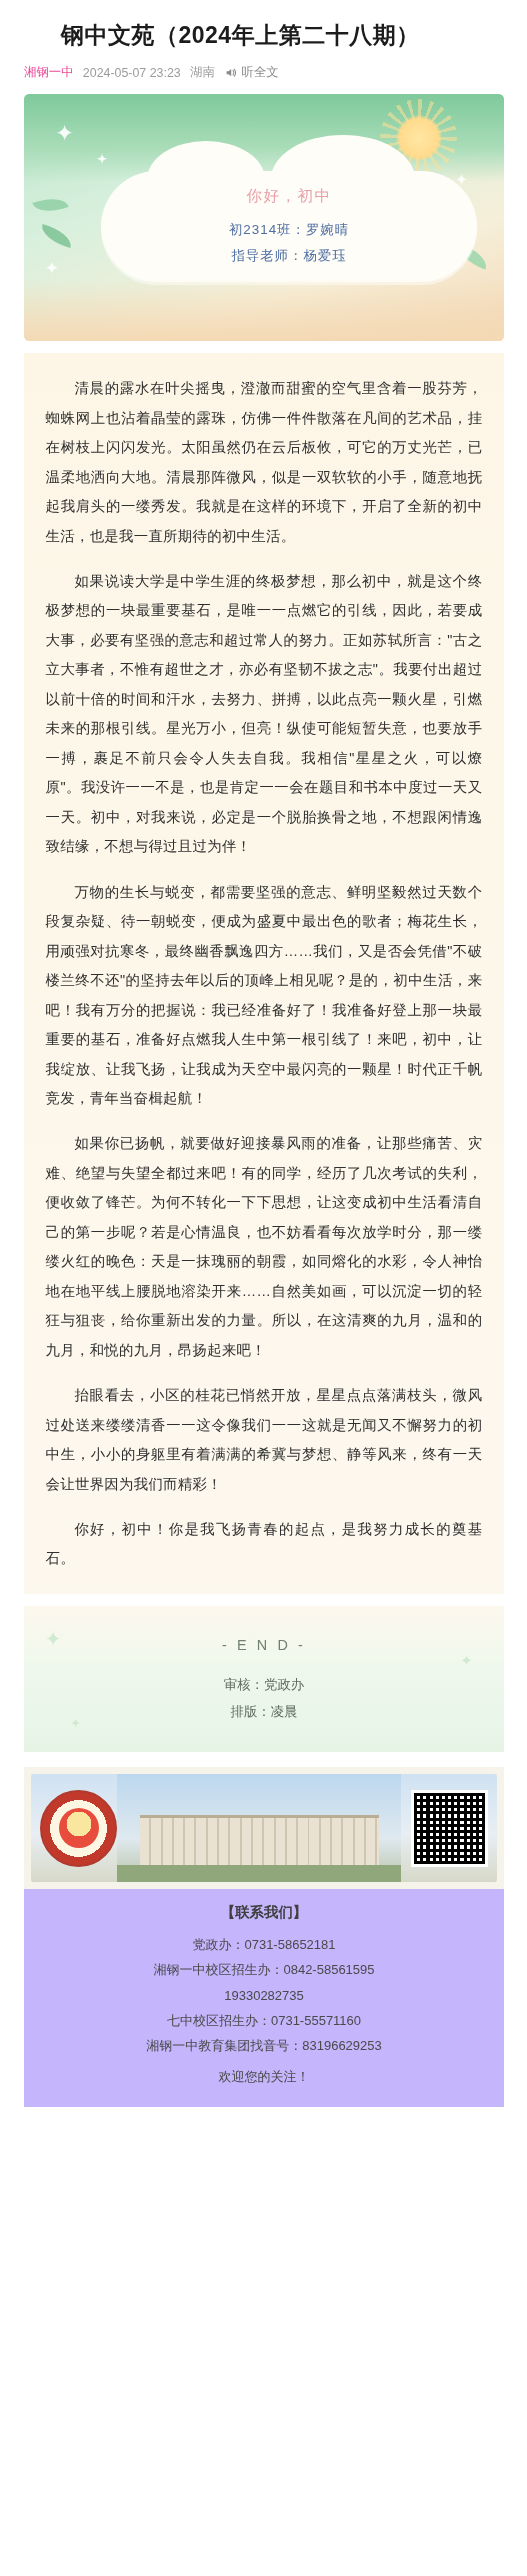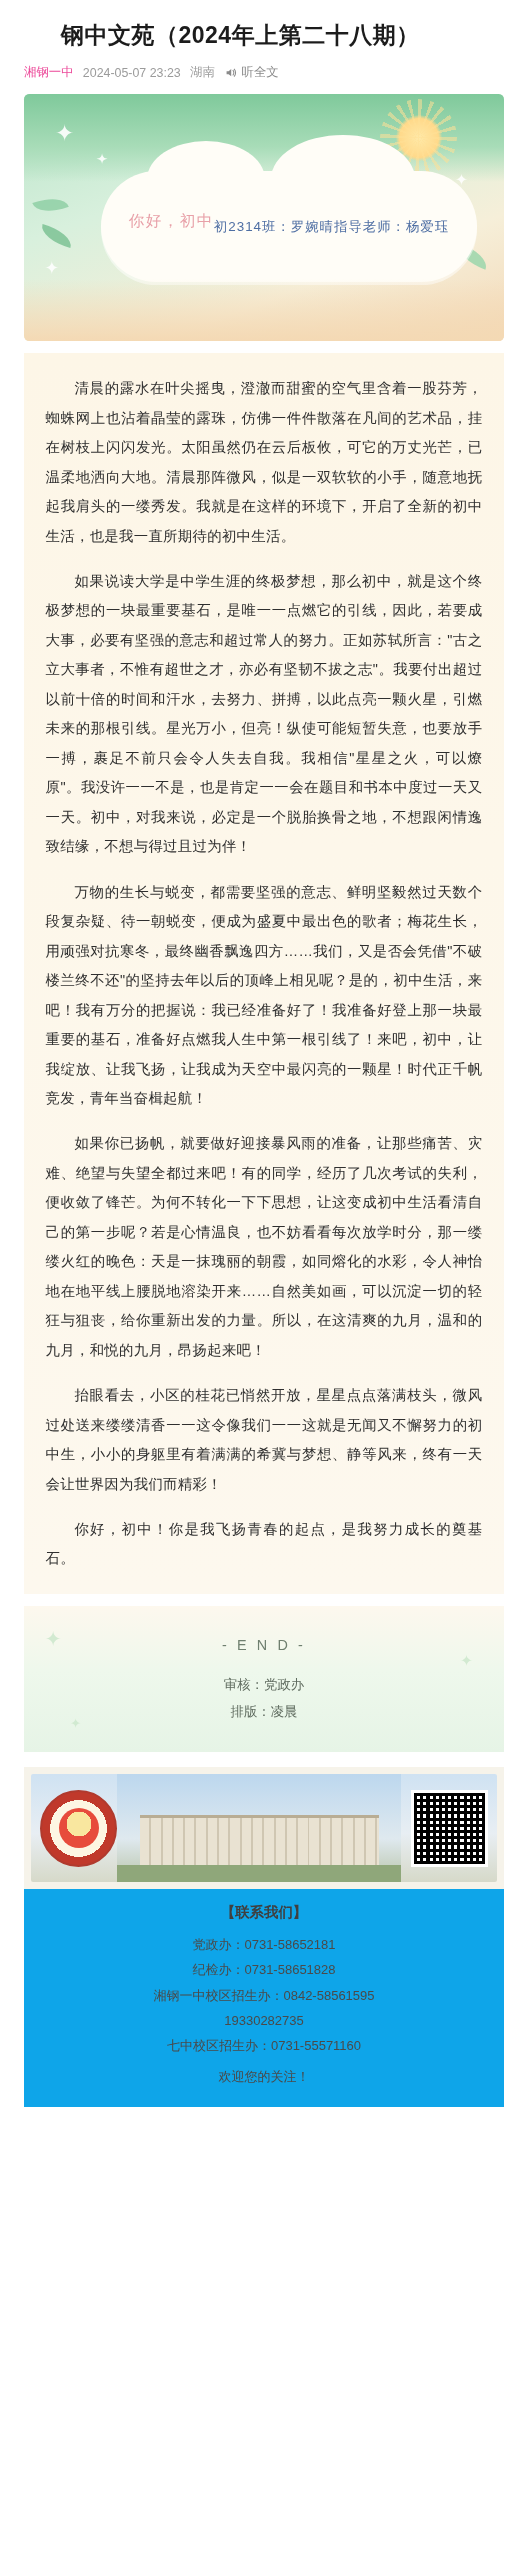--- a/index.html
+++ b/index.html
@@ -94,21 +94,21 @@
   .cloud:before{
     content:""; position:absolute; left:46px; top:-30px; width:118px;height:77px;
     background:#fffdf7;border-radius:50%;
   }
   .cloud:after{
     content:""; position:absolute; right:62px; top:-36px; width:144px;height:88px;
     background:#fffdf7;border-radius:50%;
   }
   .cloud-text {
     position:absolute; left:77px; top:77px; width:376px; height:111px;
-    display:flex; flex-direction:row; align-items:center; justify-content:center;
+    display:flex; flex-direction:column; align-items:center; justify-content:center;
     z-index:4;
   }
   .cloud-hello {
     color:#e8a0a8; font-size:15.5px; letter-spacing:1.5px; margin-bottom:11.3px;
   }
   .cloud-line {
     color:#4e6ea3; font-size:13.4px; letter-spacing:1px; margin:3.6px 0;
   }
   .star {
     position:absolute;
@@ -221,21 +221,21 @@
       repeating-linear-gradient(90deg,#000 0 3.1px,#fff 3.1px 6.2px);
     background-blend-mode: multiply;
     border: 3.1px solid #ffffff;
     box-sizing: border-box;
     flex: none;
   }
 
   
   .contact {
     margin: 0 24px 0 24px;
-    background: #0ea5e9;
+    background: #c4b5fd;
     padding: 13.4px 10.3px 20.6px 10.3px;
     text-align: center;
     box-sizing: border-box;
   }
   .contact-title {
     font-size: 14.4px;
     color: #3f3f3f;
     margin-bottom: 10.3px;
     font-weight: bold;
   }
@@ -315,21 +315,21 @@
     <div class="photo">
       <div class="photo-badge"></div>
       <div class="photo-building"></div>
       <div class="qr"></div>
     </div>
   </div>
 
   <div class="contact">
     <div class="contact-title">【联系我们】</div>
     <div class="contact-line">党政办：0731-58652181</div>
-    <div class="contact-line">纪检办：0731-58651828</div>
     <div class="contact-line">湘钢一中校区招生办：0842-58561595</div>
     <div class="contact-line">19330282735</div>
     <div class="contact-line">七中校区招生办：0731-55571160</div>
+    <div class="contact-line">湘钢一中教育集团找音号：83196629253</div>
     <div class="contact-foot">欢迎您的关注！</div>
   </div>
 
 </div>
 
 
 </body></html>

